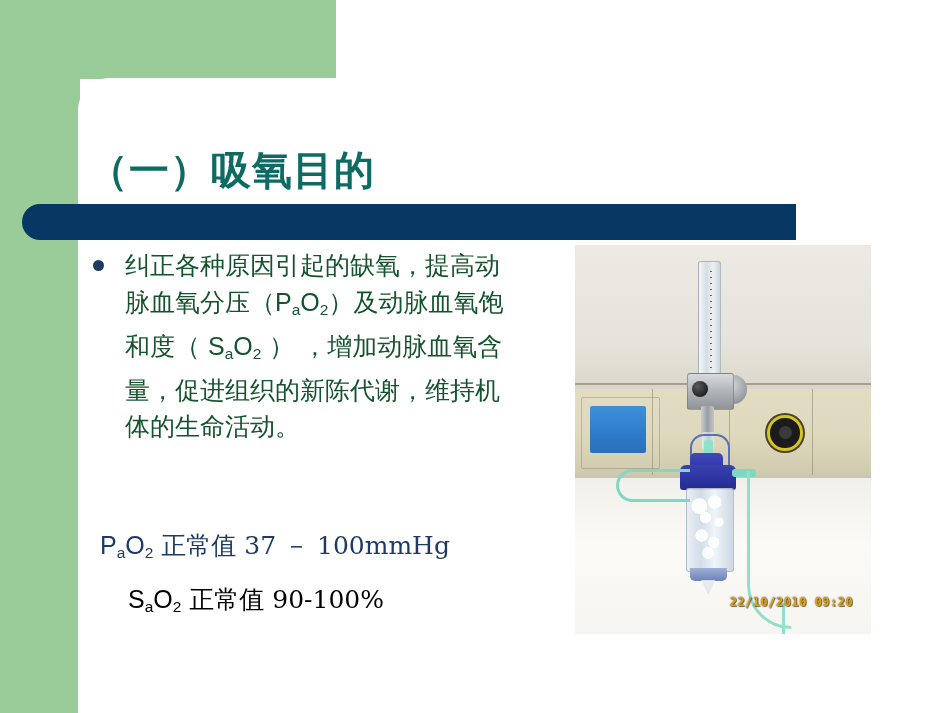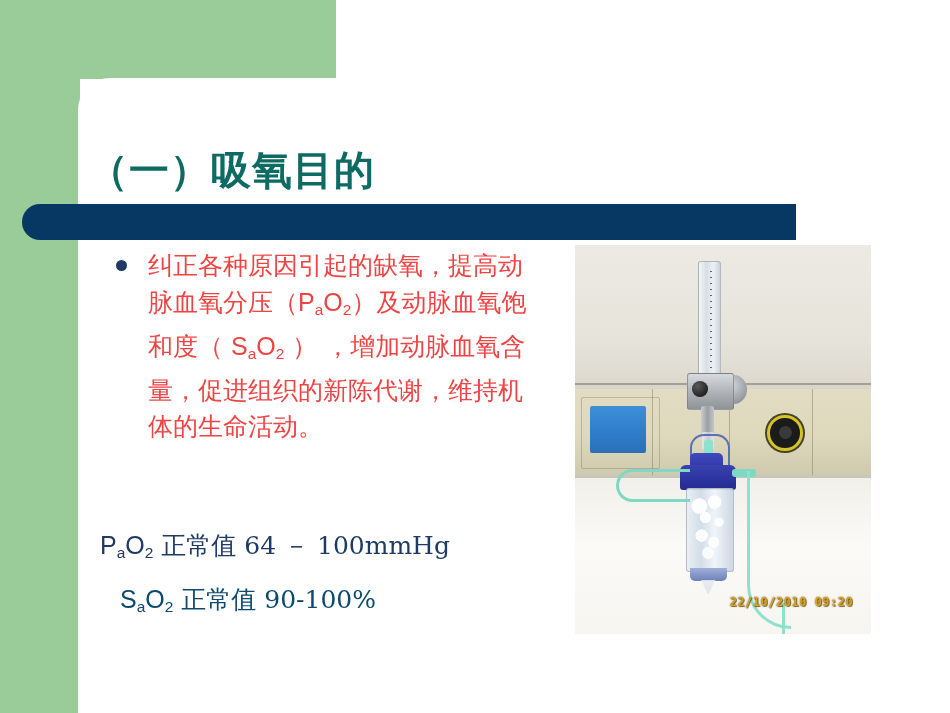--- a/index.html
+++ b/index.html
@@ -57,23 +57,23 @@
     font-weight: bold;
     font-size: 40px;
     line-height: 48px;
     letter-spacing: 1px;
     white-space: nowrap;
   }
 
   
   .body-text {
     position: absolute;
-    left: 108px; top: 248px;
+    left: 85px; top: 248px;
     width: 420px;
-    color: #ef4444;
+    color: #14532d;
     font-family: "DejaVu Serif", "Liberation Serif", serif;
     font-size: 25px;
     line-height: 36px;
   }
   .bullet-row {
     position: relative;
     padding-left: 40px;
   }
   .bullet-dot {
     position: absolute;
@@ -98,23 +98,23 @@
     left: 100px; top: 528px;
     width: 460px;
     color: #1f3b63;
     font-family: "DejaVu Serif", "Liberation Serif", serif;
     font-size: 25px;
     line-height: 34px;
     white-space: nowrap;
   }
   .line-sao2 {
     position: absolute;
-    left: 120px; top: 582px;
+    left: 128px; top: 582px;
     width: 460px;
-    color: #0c4a6e;
+    color: #000000;
     font-family: "DejaVu Serif", "Liberation Serif", serif;
     font-size: 25px;
     line-height: 34px;
     white-space: nowrap;
   }
 
   
   .photo {
     position: absolute;
     left: 575px; top: 245px;
@@ -383,21 +383,21 @@
 
   <div class="slide-title">（一）吸氧目的</div>
 
   <div class="body-text">
     <div class="bullet-row">
       <span class="bullet-dot"></span>
       <span class="bullet-body"><span>纠正各种原因引起的缺氧，提高动脉血氧分压（</span><span class="sci"><span>P</span><sub>a</sub><span>O</span><sub>2</sub></span><span>）及动脉血氧饱和度（ </span><span class="sci"><span>S</span><sub>a</sub><span>O</span><sub>2</sub></span><span> ） ，增加动脉血氧含量，促进组织的新陈代谢，维持机体的生命活动。</span></span>
     </div>
   </div>
 
-  <div class="line-pao2"><span class="sci"><span>P</span><sub>a</sub><span>O</span><sub>2</sub></span><span> 正常值 64 － 100mmHg</span></div>
+  <div class="line-pao2"><span class="sci"><span>P</span><sub>a</sub><span>O</span><sub>2</sub></span><span> 正常值 37 － 100mmHg</span></div>
 
   <div class="line-sao2"><span class="sci"><span>S</span><sub>a</sub><span>O</span><sub>2</sub></span><span> 正常值 90-100%</span></div>
 
   <div class="photo">
     <div class="photo-wall-top"></div>
     <div class="photo-seam"></div>
     <div class="photo-rail">
       <div class="rail-panel-div" style="left:26%"></div>
       <div class="rail-panel-div" style="left:52%"></div>
       <div class="rail-panel-div" style="left:80%"></div>

